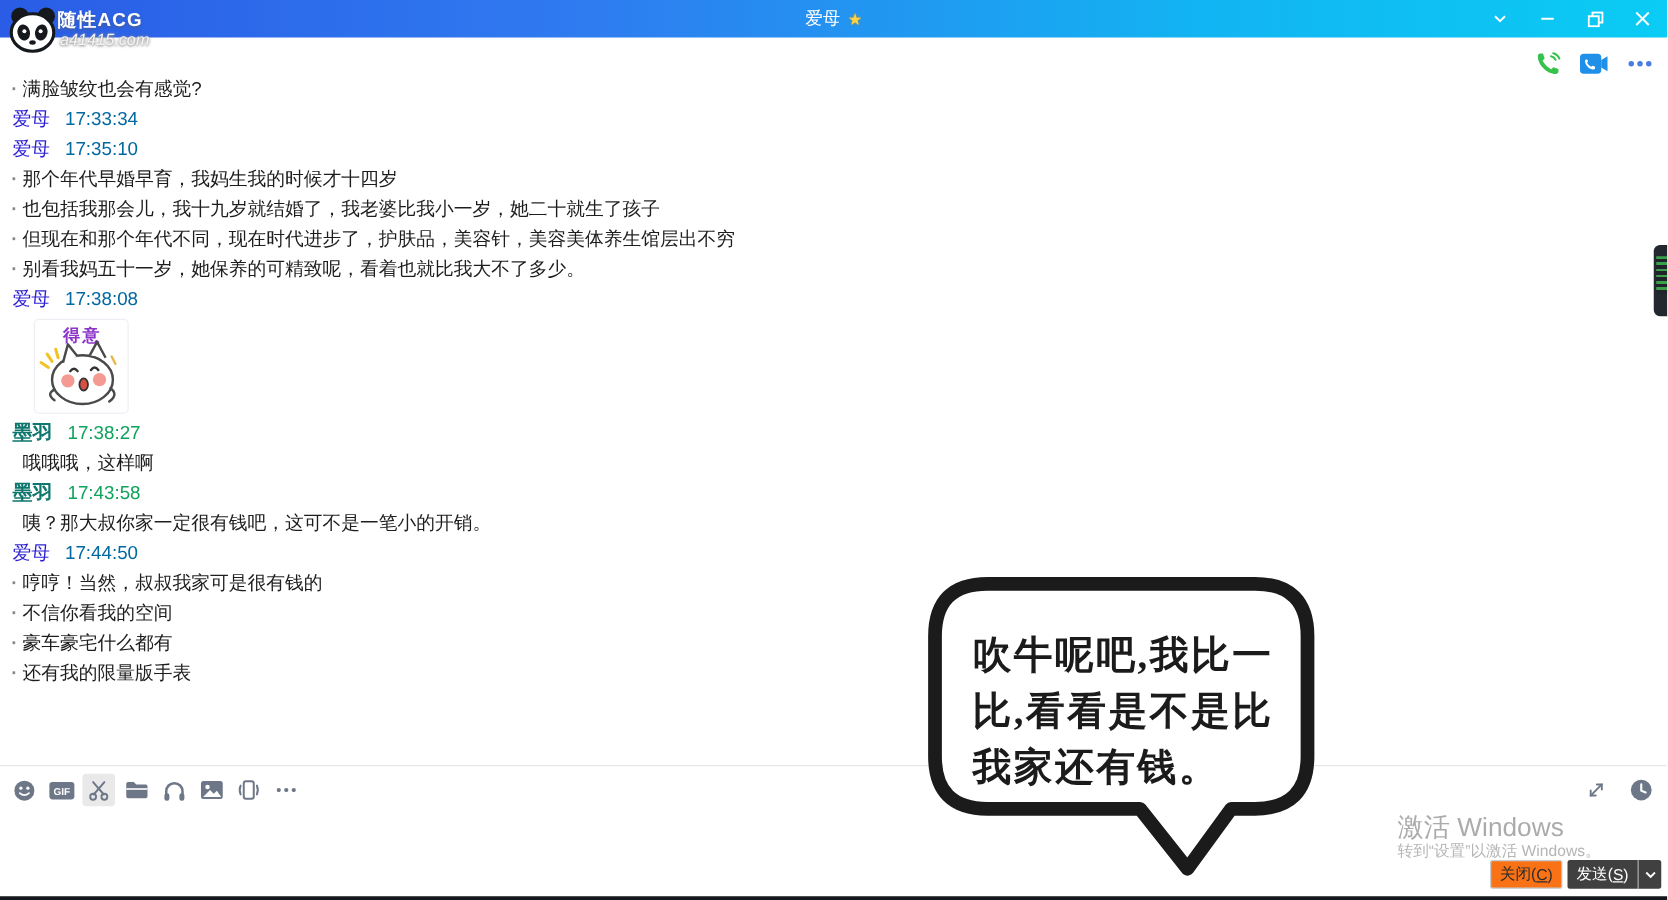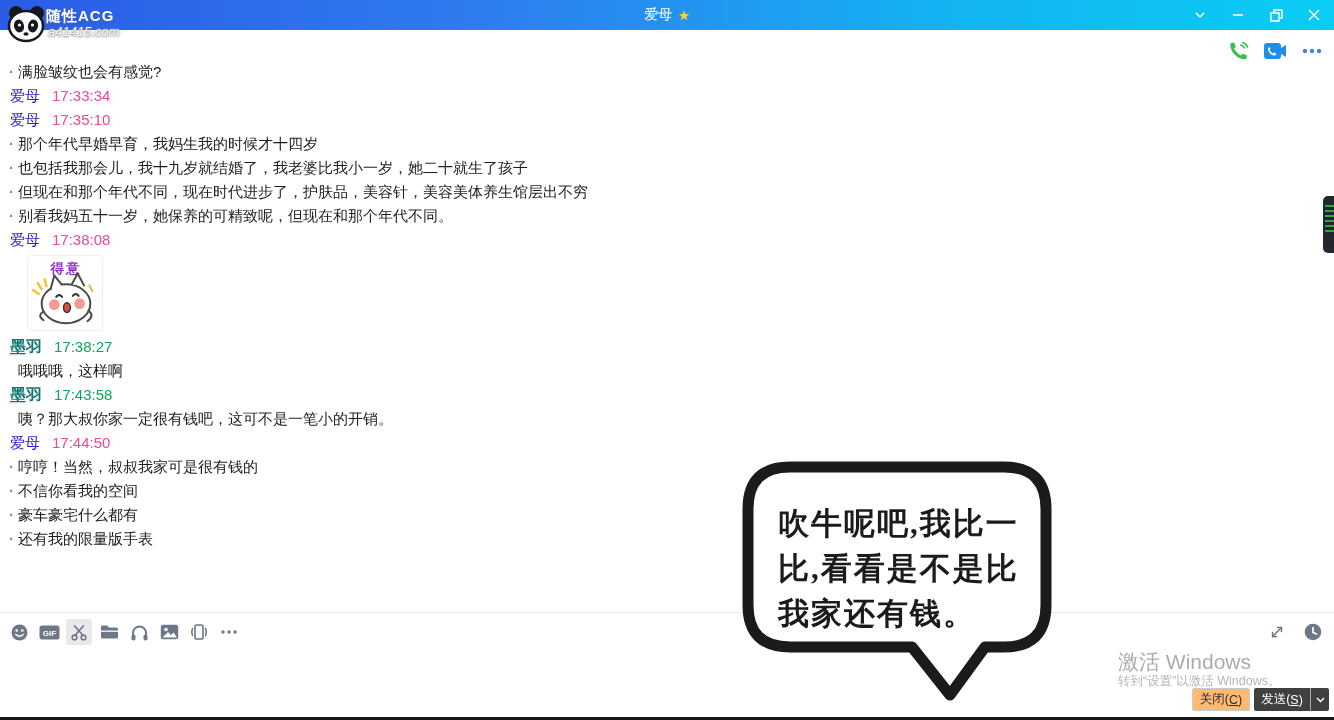--- a/index.html
+++ b/index.html
@@ -26,21 +26,21 @@
   .call-actions { position:absolute; top:40px; right:10px; display:flex; gap:13px; align-items:center; z-index:3; }
   .call-actions .act { width:24px; height:22px; display:flex; align-items:center; justify-content:center; }
 
   
   .chat { position:absolute; left:0; top:60px; width:742px; z-index:1; }
   .line { height:24px; line-height:24px; font-size:15px; color:#1d1d1d; padding-left:18px;
     position:relative; white-space:nowrap; }
   .line.bullet::before { content:"·"; position:absolute; left:9px; top:0; color:#888; font-weight:bold; }
   .meta { padding-left:10px; }
   .meta .name { color:#2a1ed2; }
-  .meta .time { color:#ec4899; margin-left:12px; }
+  .meta .time { color:#0369a1; margin-left:12px; }
   .meta.peer .name { color:#0f766e; font-family:"Liberation Serif",serif; font-weight:700; font-size:16px; }
   .meta.peer .time { color:#10a35c; }
   .sticker-row { height:83px; padding-left:27px; padding-top:3px; }
   .sticker-row svg { border:1px solid #f0eef5; border-radius:4px; background:#fff; }
 
   
   .narration { position:absolute; left:744px; top:192px; width:505px; z-index:4;
     font-family:"Liberation Serif",serif; font-weight:700; font-size:40px; line-height:53px;
     color:#fff; letter-spacing:1px;
     text-shadow:-2px 0 #5a2b8f, 2px 0 #5a2b8f, 0 -2px #5a2b8f, 0 2px #5a2b8f,
@@ -59,21 +59,21 @@
   .tool.active { background:#e9e9e9; }
   .toolbar-right { position:absolute; right:8px; top:619px; display:flex; gap:10px; align-items:center; z-index:2; }
 
   .input-area { position:absolute; left:0; top:648px; width:1180px; height:38px; background:transparent; }
 
   
   .wm1 { position:absolute; left:1118px; top:648px; font-size:21px; color:rgba(150,150,150,.8); z-index:1;}
   .wm2 { position:absolute; left:1118px; top:673px; font-size:12.5px; color:rgba(155,155,155,.75); z-index:1;}
 
   
-  .btn-close { position:absolute; left:1192px; top:688px; width:58px; height:23px; background:#fdba74;
+  .btn-close { position:absolute; left:1192px; top:688px; width:58px; height:23px; background:#f97316;
     border:1px solid #c6cbd2; border-radius:2px; font-size:12.5px; color:#2b2b2b;
     display:flex; align-items:center; justify-content:center; z-index:8; }
   .btn-send { position:absolute; left:1254px; top:688px; width:75px; height:23px; background:#404040;
     border-radius:2px; color:#fff; font-size:12.5px; display:flex; align-items:stretch; z-index:8; }
   .btn-send .send-main { flex:1; display:flex; align-items:center; justify-content:center; }
   .btn-send .send-arrow { width:19px; border-left:1px solid rgba(255,255,255,.55);
     display:flex; align-items:center; justify-content:center; }
   .btn-close u, .btn-send u { text-decoration:underline; }
 
   
@@ -157,21 +157,21 @@
       </span>
   </div>
 
   <div class="chat">
       <div class="line msg bullet">满脸皱纹也会有感觉?</div>
       <div class="line meta self"><span class="name">爱母</span><span class="time">17:33:34</span></div>
       <div class="line meta self"><span class="name">爱母</span><span class="time">17:35:10</span></div>
       <div class="line msg bullet">那个年代早婚早育，我妈生我的时候才十四岁</div>
       <div class="line msg bullet">也包括我那会儿，我十九岁就结婚了，我老婆比我小一岁，她二十就生了孩子</div>
       <div class="line msg bullet">但现在和那个年代不同，现在时代进步了，护肤品，美容针，美容美体养生馆层出不穷</div>
-      <div class="line msg bullet">别看我妈五十一岁，她保养的可精致呢，但现在和那个年代不同。</div>
+      <div class="line msg bullet">别看我妈五十一岁，她保养的可精致呢，看着也就比我大不了多少。</div>
       <div class="line meta self"><span class="name">爱母</span><span class="time">17:38:08</span></div>
   <div class="sticker-row">
     <svg width="76" height="76" viewBox="0 0 76 76">
       <text x="39" y="17" text-anchor="middle" font-size="14" fill="#8d35c9" font-family="Liberation Serif,serif" font-weight="bold" letter-spacing="2">得意</text>
       <g stroke="#f2c324" stroke-width="2.5" stroke-linecap="round">
         <line x1="10" y1="28" x2="14" y2="34"></line>
             <line x1="17" y1="24" x2="19" y2="31"></line>
             <line x1="5" y1="35" x2="11" y2="39"></line>
       </g>
       <g stroke="#e8b74a" stroke-width="2" stroke-linecap="round">

